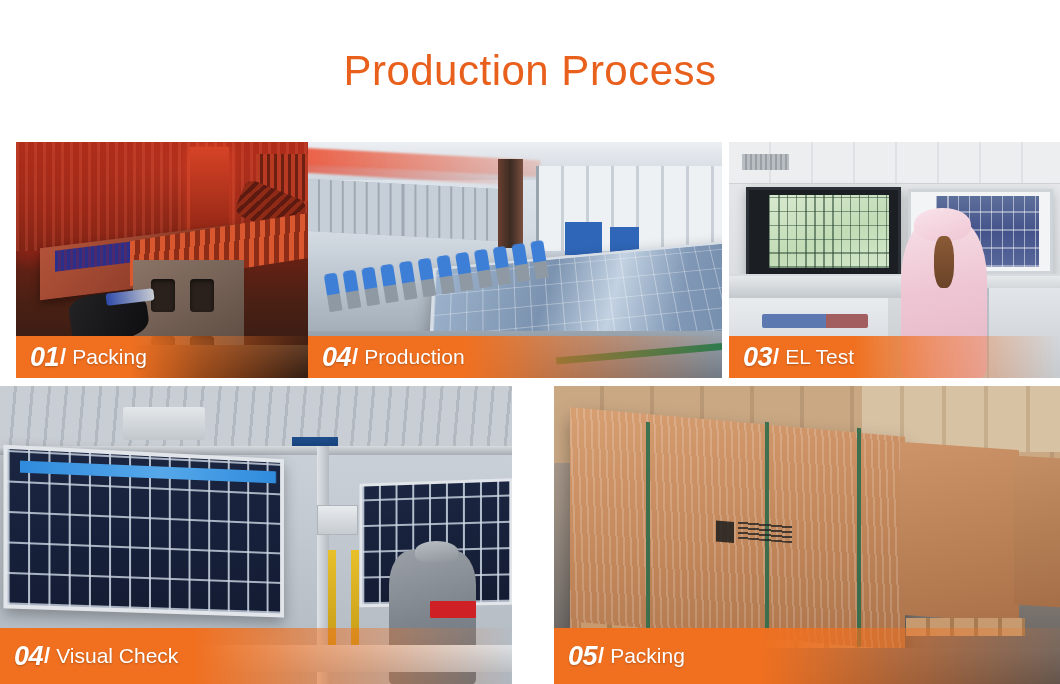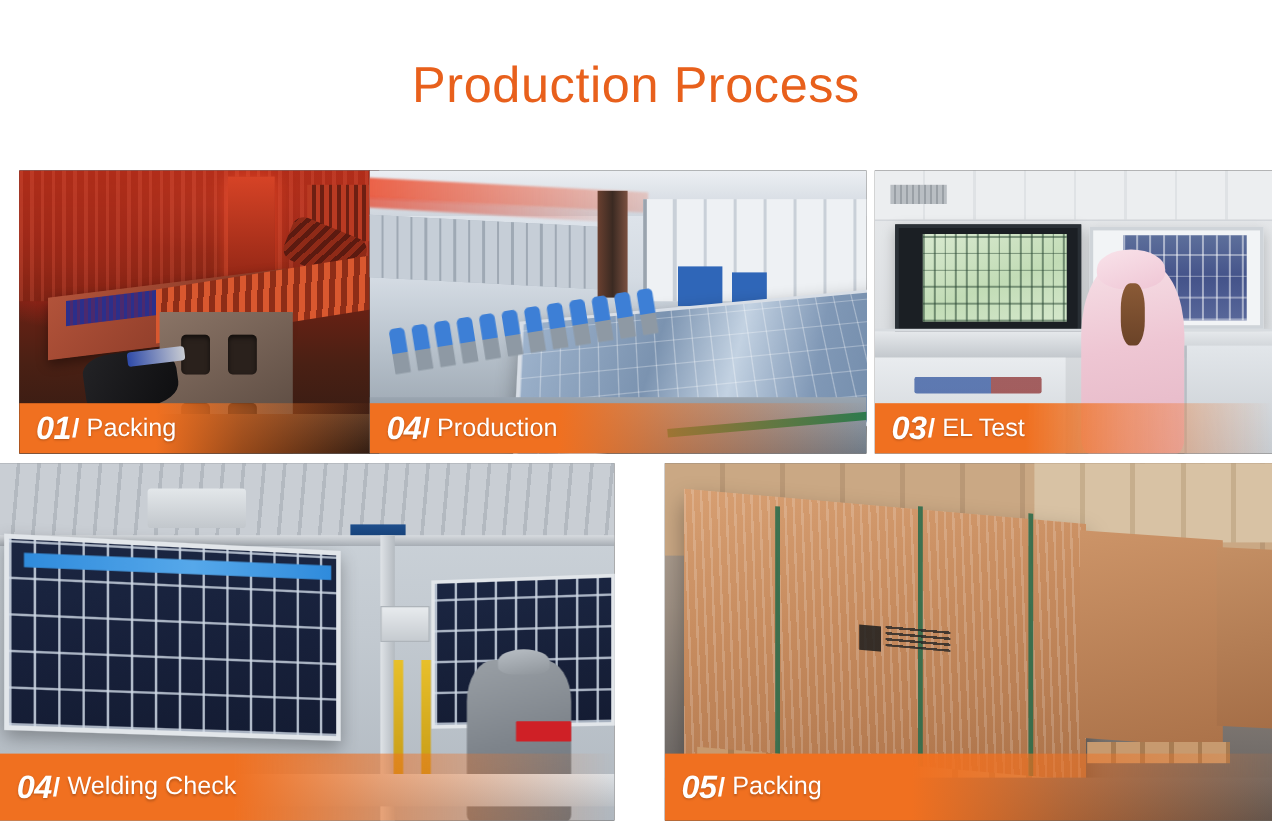--- a/index.html
+++ b/index.html
@@ -547,21 +547,21 @@
       <div class="yellow2"></div>
       <div class="worker4"></div>
       <div class="cap4"></div>
       <div class="logo4"></div>
       <div class="floorbeam"></div>
     </div>
     <div class="caption narrow">
       <div class="bg"></div>
       <span class="cap-num">04</span>
       <span class="cap-slash">/</span>
-      <span class="cap-label">Welding Check</span>
+      <span class="cap-label">Visual Check</span>
     </div>
   </div>
 
   <div class="panel p5">
     <div class="scene">
       <div class="backwall"></div>
       <div class="backwall2"></div>
       <div class="crate-main">
         <div class="wrap"></div>
       </div>

